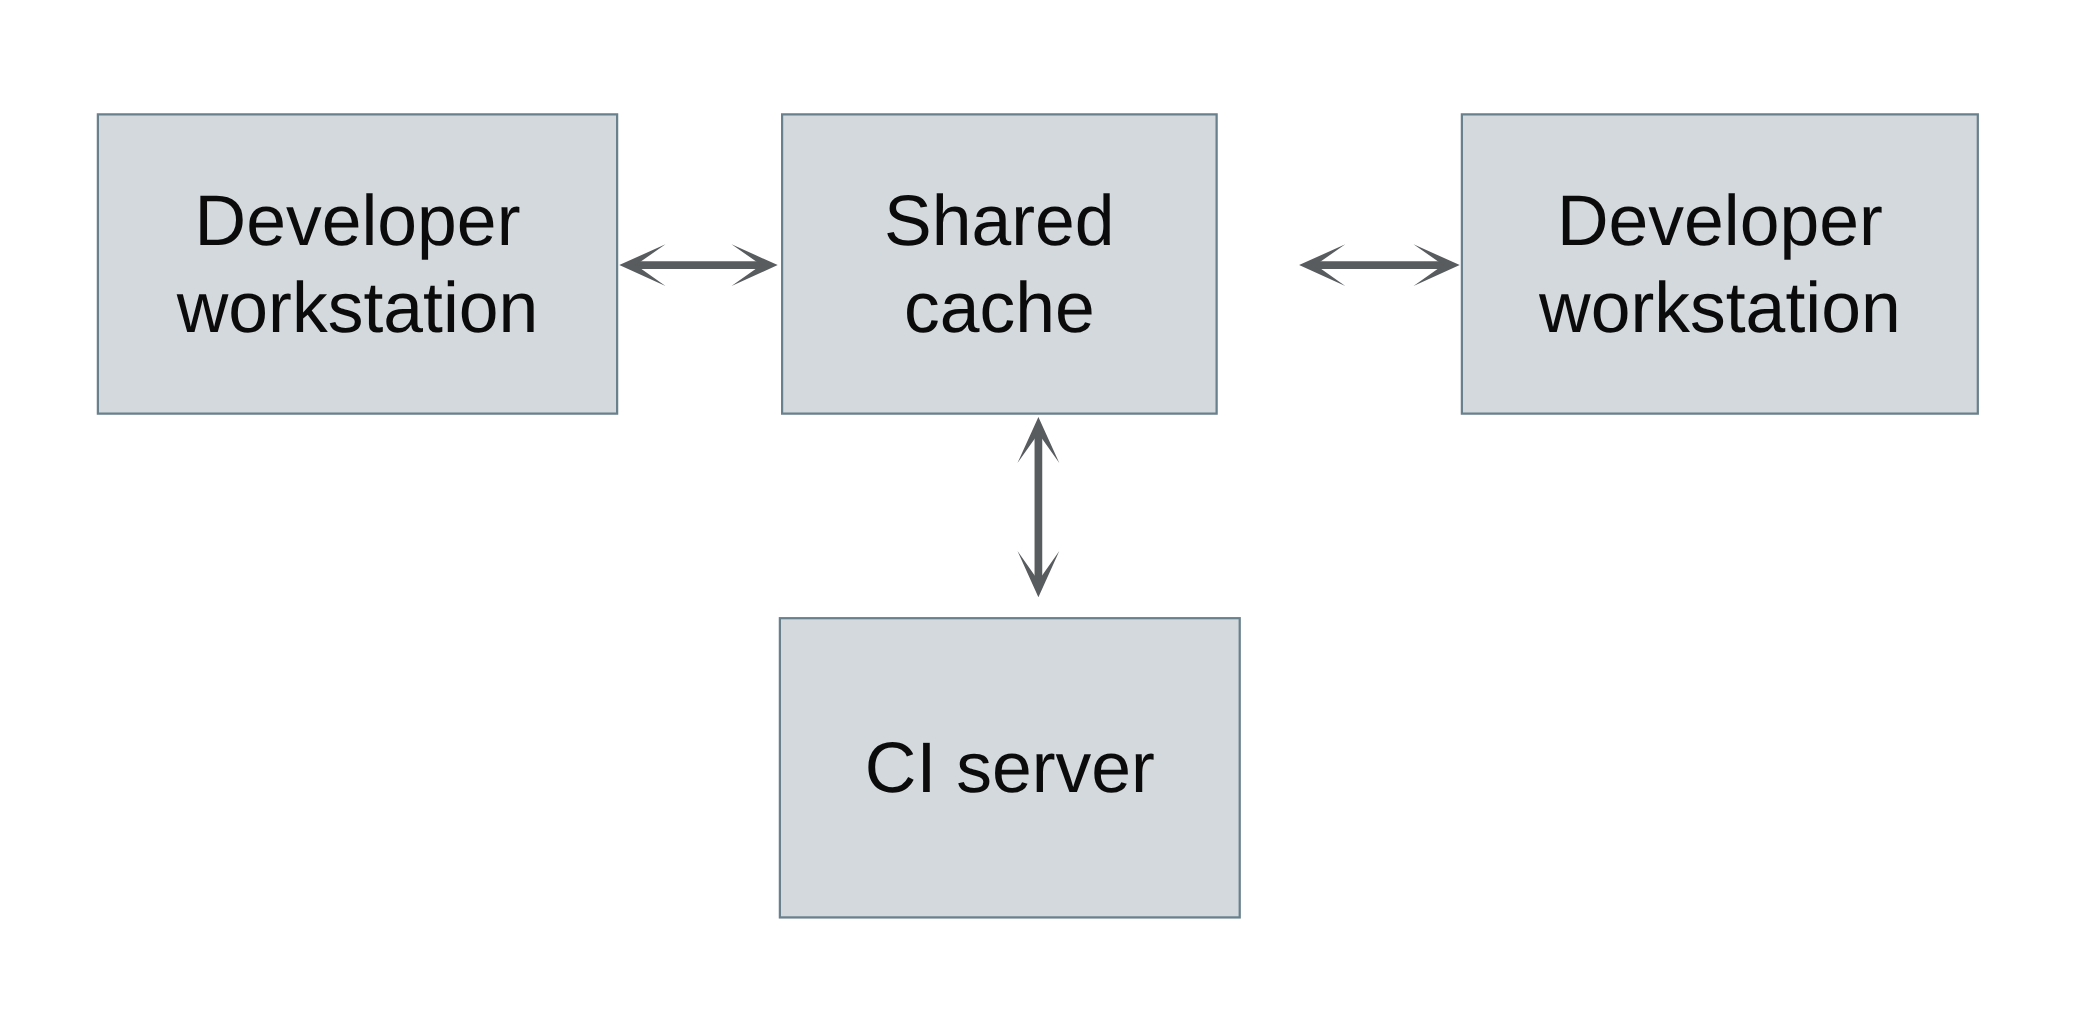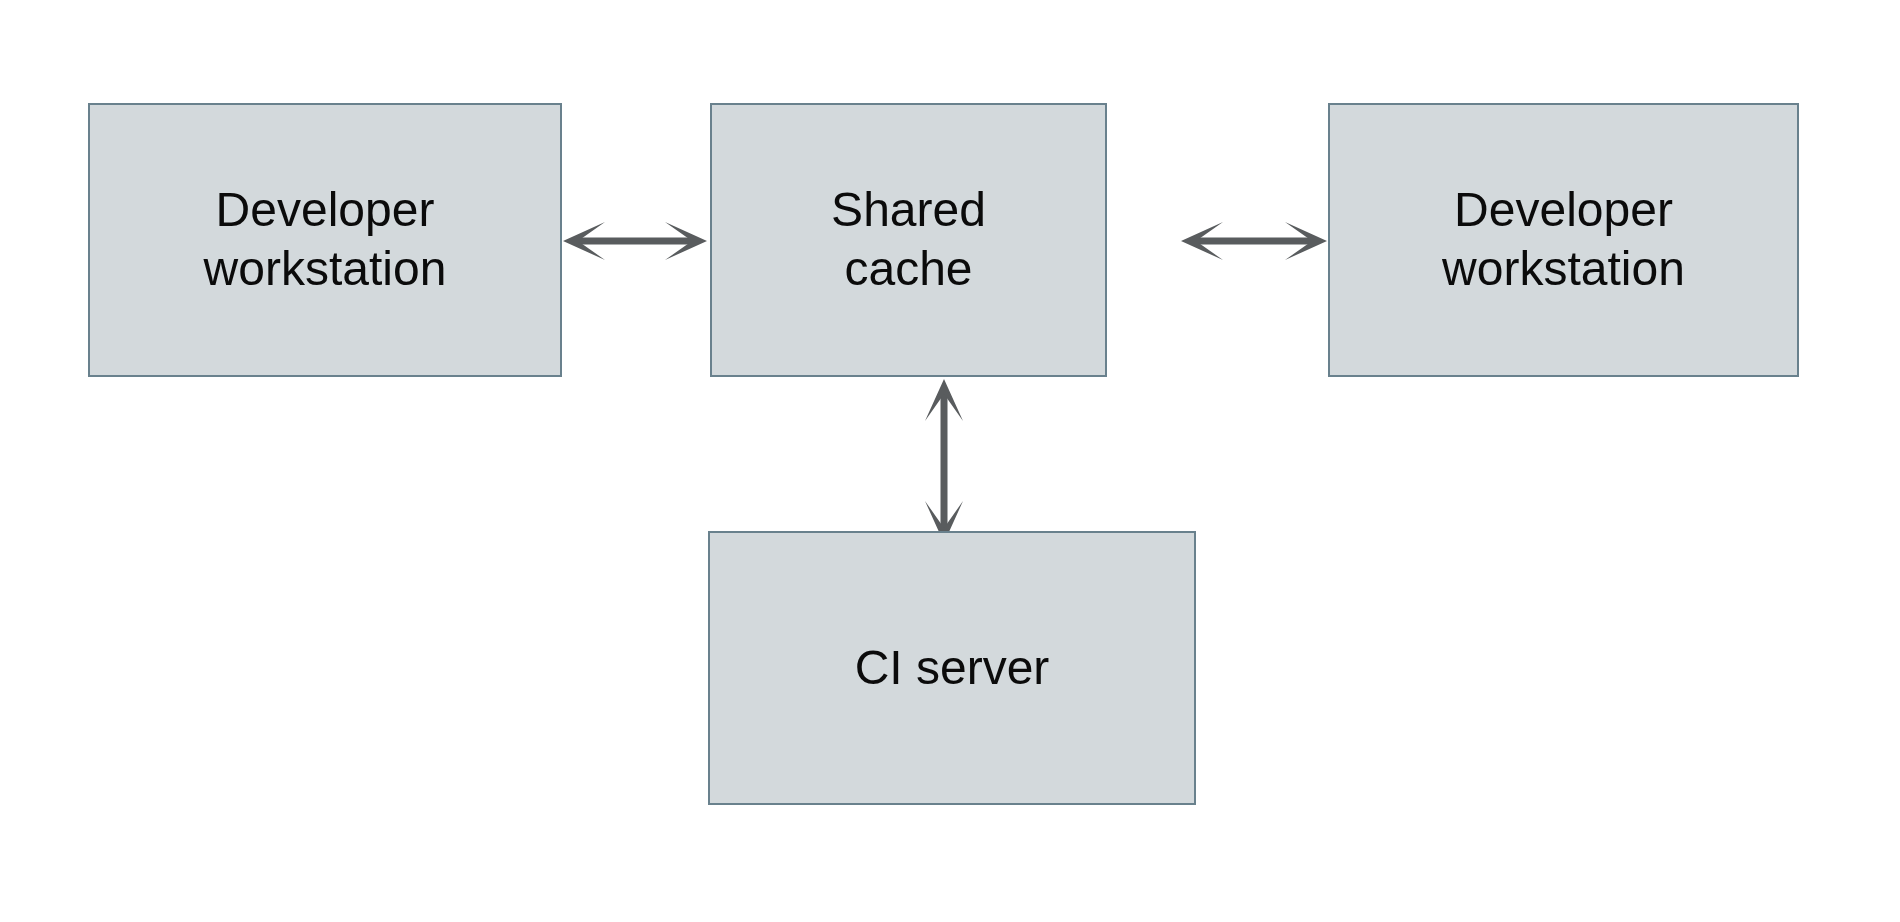--- a/index.html
+++ b/index.html
@@ -25,30 +25,30 @@
   }
   .node {
     position: absolute;
     background: var(--node-fill);
     border: 2px solid var(--node-border);
     display: flex;
     align-items: center;
     justify-content: center;
     text-align: center;
     color: var(--text);
-    font-size: 48px;
+    font-size: 65px;
     line-height: 1.22;
     letter-spacing: 0px;
     white-space: pre-line;
     user-select: none;
   }
   #node-developer-left  { left: 88px;   top: 103px; width: 474px; height: 274px; }
   #node-shared-cache    { left: 710px;  top: 103px; width: 397px; height: 274px; }
   #node-developer-right { left: 1328px; top: 103px; width: 471px; height: 274px; }
-  #node-ci-server       { left: 708px;  top: 531px; width: 488px; height: 274px; text-align: center; }
+  #node-ci-server       { left: 708px;  top: 561px; width: 420px; height: 274px; text-align: center; }
   .edges-layer {
     position: absolute;
     left: 0; top: 0;
     width: 1900px;
     height: 922px;
     pointer-events: none;
   }
   .edges-layer .shaft { stroke: var(--arrow); stroke-width: 7; }
   .edges-layer .head  { fill: var(--arrow); stroke: none; }
 </style>

